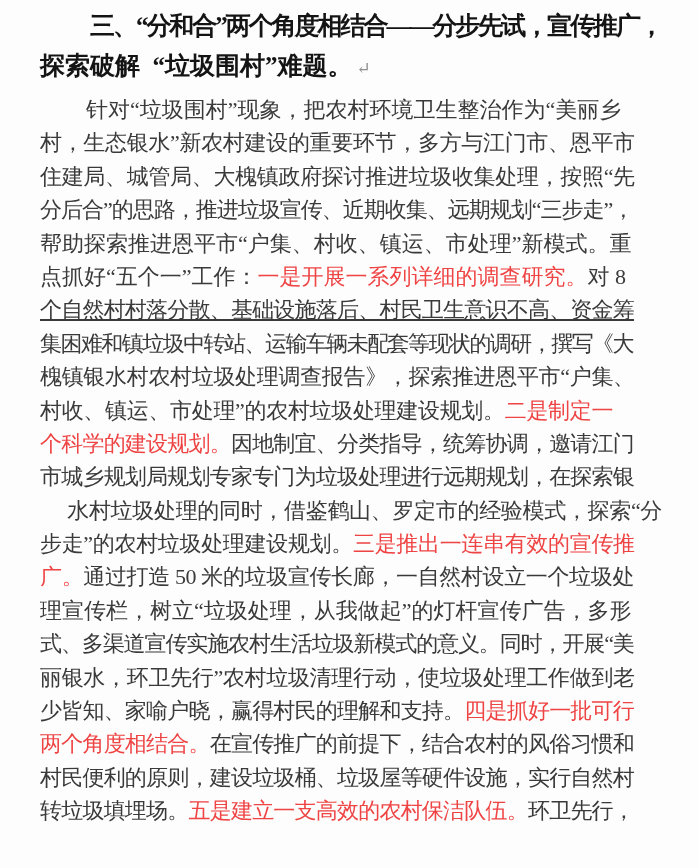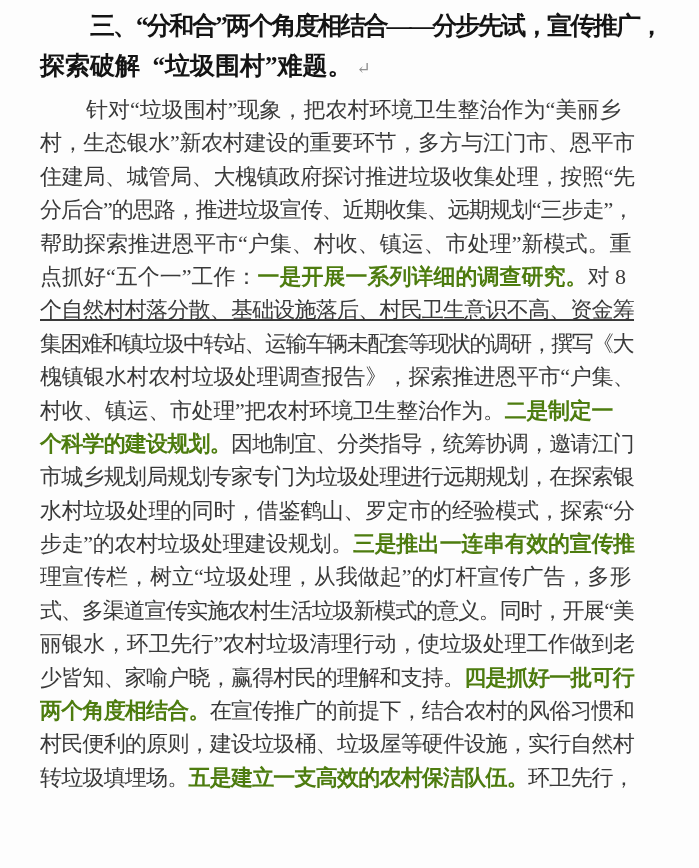--- a/index.html
+++ b/index.html
@@ -33,47 +33,48 @@
   .b-line{
     font-size:22px;
     line-height:33.4px;
     height:33.4px;
     color:#3a3a3a;
     white-space:pre;
     overflow:visible;
   }
   .b-line.indent{ text-indent:46px; }
   .b-line b{
-    font-weight:bold;
-    color:#4d7c0f;
+    font-weight:normal;
+    color:#ef4444;
   }
 </style>
 </head>
 <body>
 
 <div id="page">
   <div id="heading-block">
     <div class="h-line h1 fitline" style="letter-spacing: -2.03846px;">三、“分和合”两个角度相结合——分步先试，宣传推广，</div>
     <div class="h-line h2"><span>探索破解  “垃圾围村”难题。</span><span class="pmark">↵</span></div>
   </div>
   <div id="body-block">
       <div class="b-line fitline indent" style="letter-spacing: 0px;"><span>针对“垃圾围村”现象，把农村环境卫生整治作为“美丽乡</span></div>
       <div class="b-line fitline" style="letter-spacing: -0.321429px;"><span>村，生态银水”新农村建设的重要环节，多方与江门市、恩平市</span></div>
       <div class="b-line fitline" style="letter-spacing: -0.321429px;"><span>住建局、城管局、大槐镇政府探讨推进垃圾收集处理，按照“先</span></div>
       <div class="b-line fitline" style="letter-spacing: -1px;"><span>分后合”的思路，推进垃圾宣传、近期收集、远期规划“三步走”，</span></div>
       <div class="b-line fitline" style="letter-spacing: 0px;"><span>帮助探索推进恩平市“户集、村收、镇运、市处理”新模式。重</span></div>
       <div class="b-line fitline" style="letter-spacing: 0px;"><span>点抓好“五个一”工作：</span><b>一是开展一系列详细的调查研究。</b><span>对 8</span></div>
       <div class="b-line fitline" style="letter-spacing: -0.785714px; text-decoration: underline;"><span>个自然村村落分散、基础设施落后、村民卫生意识不高、资金筹</span></div>
       <div class="b-line fitline" style="letter-spacing: -1.55172px;"><span>集困难和镇垃圾中转站、运输车辆未配套等现状的调研，撰写《大</span></div>
       <div class="b-line fitline" style="letter-spacing: -0.321429px;"><span>槐镇银水村农村垃圾处理调查报告》，探索推进恩平市“户集、</span></div>
-      <div class="b-line fitline" style="letter-spacing: -0.321429px;"><span>村收、镇运、市处理”把农村环境卫生整治作为。</span><b>二是制定一</b></div>
+      <div class="b-line fitline" style="letter-spacing: -0.321429px;"><span>村收、镇运、市处理”的农村垃圾处理建设规划。</span><b>二是制定一</b></div>
       <div class="b-line fitline" style="letter-spacing: -0.785714px;"><b>个科学的建设规划。</b><span>因地制宜、分类指导，统筹协调，邀请江门</span></div>
       <div class="b-line fitline" style="letter-spacing: -0.785714px;"><span>市城乡规划局规划专家专门为垃圾处理进行远期规划，在探索银</span></div>
-      <div class="b-line fitline" style="letter-spacing: -0.321429px;"><span>水村垃圾处理的同时，借鉴鹤山、罗定市的经验模式，探索“分</span></div>
+      <div class="b-line fitline" style="letter-spacing: -0.321429px; text-align: right;"><span>水村垃圾处理的同时，借鉴鹤山、罗定市的经验模式，探索“分</span></div>
       <div class="b-line fitline" style="letter-spacing: -0.321429px;"><span>步走”的农村垃圾处理建设规划。</span><b>三是推出一连串有效的宣传推</b></div>
+      <div class="b-line fitline" style="letter-spacing: -0.366667px;"><b>广。</b><span>通过打造 50 米的垃圾宣传长廊，一自然村设立一个垃圾处</span></div>
       <div class="b-line fitline" style="letter-spacing: 0px;"><span>理宣传栏，树立“垃圾处理，从我做起”的灯杆宣传广告，多形</span></div>
       <div class="b-line fitline" style="letter-spacing: -1.10345px;"><span>式、多渠道宣传实施农村生活垃圾新模式的意义。同时，开展“美</span></div>
       <div class="b-line fitline" style="letter-spacing: -0.321429px;"><span>丽银水，环卫先行”农村垃圾清理行动，使垃圾处理工作做到老</span></div>
       <div class="b-line fitline" style="letter-spacing: -0.785714px;"><span>少皆知、家喻户晓，赢得村民的理解和支持。</span><b>四是抓好一批可行</b></div>
       <div class="b-line fitline" style="letter-spacing: -0.785714px;"><b>两个角度相结合。</b><span>在宣传推广的前提下，结合农村的风俗习惯和</span></div>
       <div class="b-line fitline" style="letter-spacing: -0.785714px;"><span>村民便利的原则，建设垃圾桶、垃圾屋等硬件设施，实行自然村</span></div>
       <div class="b-line fitline" style="letter-spacing: -0.785714px;"><span>转垃圾填埋场。</span><b>五是建立一支高效的农村保洁队伍。</b><span>环卫先行，</span></div>
     </div>
 </div>
 

